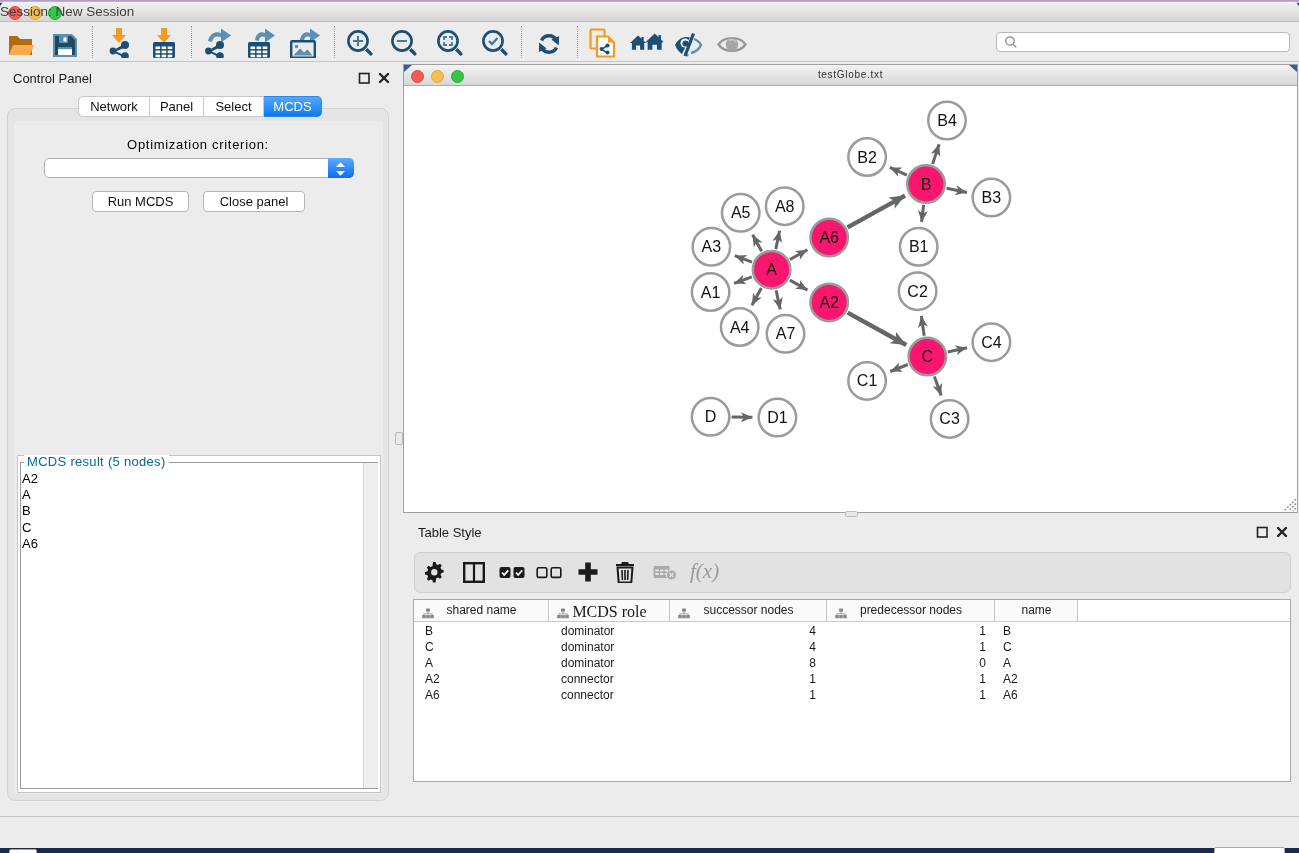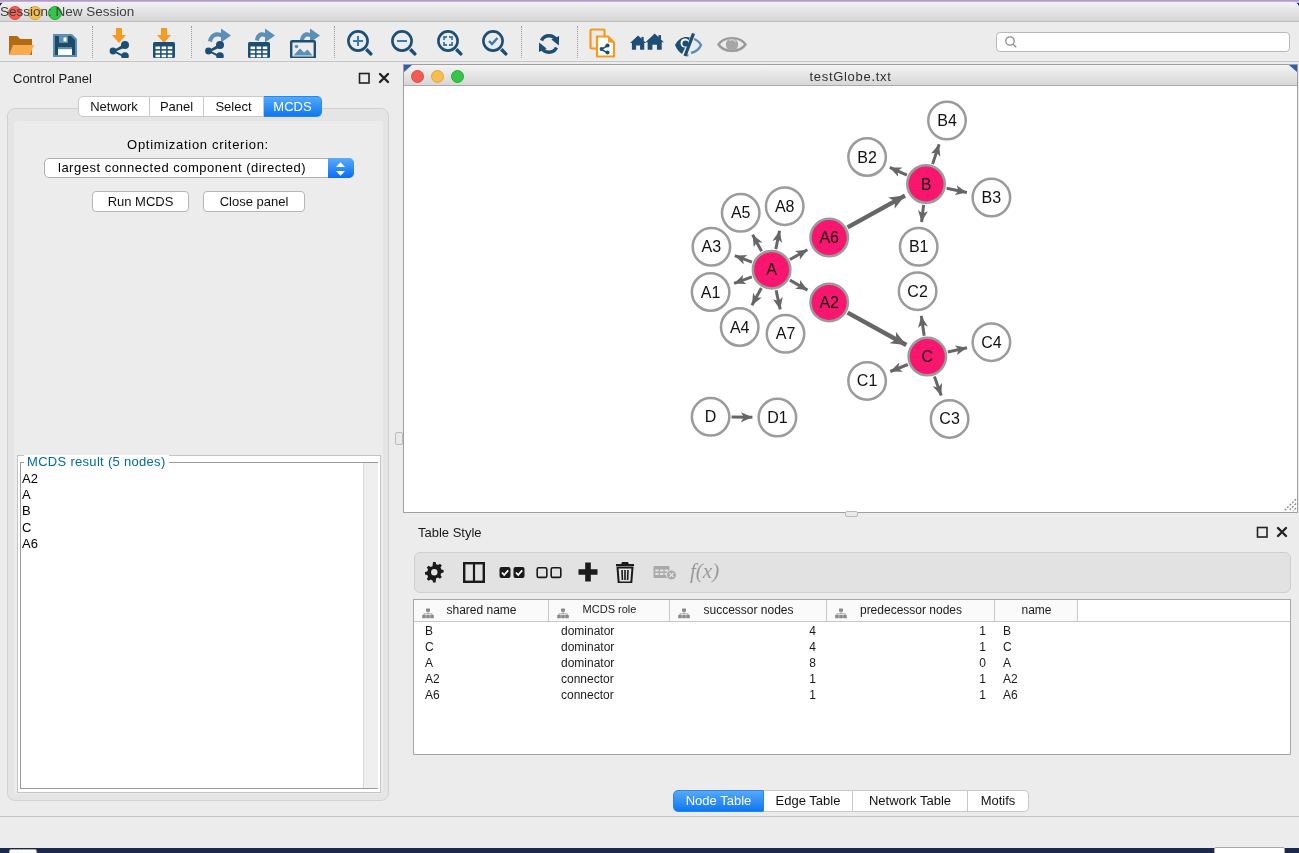--- a/index.html
+++ b/index.html
@@ -19,21 +19,21 @@
 #cp-outer{left:7px;top:108px;width:382px;height:693px;background:#e5e5e5;border:1px solid #d2d2d2;border-radius:8px;box-sizing:border-box;}
 #cp-inner{left:14px;top:121px;width:369px;height:673px;background:#ececec;border-radius:4px;}
 .tabrow{display:flex;}
 .tab{box-sizing:border-box;height:21px;background:#fff;border:1px solid #c8c8c8;border-left:none;font-size:13px;color:#111;text-align:center;line-height:19px;}
 .tab.first{border-left:1px solid #c8c8c8;border-radius:5px 0 0 5px;}
 .tab.last{border-radius:0 5px 5px 0;}
 .tab.sel{background:linear-gradient(#55a9f8,#0e77f1);color:#fff;border-color:#2a86ef;}
 .btn{position:absolute;box-sizing:border-box;background:#fff;border:1px solid #b6b6b6;border-radius:4px;font-size:13px;color:#111;text-align:center;}
 
 #tp-toolbar{left:414px;top:552px;width:877px;height:41px;background:#e2e2e2;border:1px solid #cfcfcf;border-radius:6px;box-sizing:border-box;}
-#tbl{left:413px;top:599px;width:878px;height:156px;background:#fff;border:1px solid #a8a8a8;box-sizing:border-box;}
+#tbl{left:413px;top:599px;width:878px;height:183px;background:#fff;border:1px solid #a8a8a8;box-sizing:border-box;}
 .th{position:absolute;top:0;height:21px;box-sizing:border-box;border-right:1px solid #c9c9c9;background:#fafafa;}
 .cell{position:absolute;font-size:12px;color:#1a1a1a;height:16px;line-height:16px;}
 
 #statusbar{left:0;top:816px;width:1299px;height:31px;background:#ececec;border-top:1px solid #c3c3c3;}
 .sqbtn{position:absolute;background:#fff;border:1px solid #a8a8a8;border-radius:2px;box-sizing:border-box;margin-top:25px;}
 .ti{position:absolute;}
 </style>
 </head>
 <body>
 <div id="stage">
@@ -196,21 +196,20 @@
 <div class="abs" id="cp-outer"></div>
 <div class="abs" id="cp-inner"></div>
 <div class="abs tabrow" style="left:78px;top:96px;">
 <div class="tab first" style="width:72px">Network</div>
 <div class="tab" style="width:54px">Panel</div>
 <div class="tab" style="width:60px">Select</div>
 <div class="tab sel last" style="width:58px">MCDS</div>
 </div>
 <div class="abs" style="left:0px;top:137px;width:396px;text-align:center;font-size:13px;letter-spacing:0.7px;color:#000;">Optimization criterion:</div>
 <div class="abs" style="left:44px;top:158px;width:310px;height:20px;background:#fff;border:1px solid #b0b0b0;border-radius:5px;box-sizing:border-box;">
-<div style="position:absolute;left:13px;top:0;line-height:18px;font-size:13px;letter-spacing:0.5px;color:#000;white-space:nowrap;">largest connected component (directed)</div>
 <div style="position:absolute;right:-1px;top:-1px;width:26px;height:20px;background:linear-gradient(#5aabfb,#0a6ef0);border-radius:0 5px 5px 0;"></div>
 <svg style="position:absolute;right:5px;top:1px" width="15" height="18" viewBox="0 0 15 18">
         <path d="M3,7 L7.5,2.2 12,7 Z M3,11 L7.5,15.8 12,11 Z" fill="#fff"></path>
       </svg>
 </div>
 <div class="btn" style="left:92px;top:191px;width:97px;height:21px;line-height:19px;">Run MCDS</div>
 <div class="btn" style="left:203px;top:191px;width:102px;height:21px;line-height:19px;">Close panel</div>
 <div class="abs" style="left:17px;top:455px;width:364px;height:338px;background:#fff;border:1px solid #c4c4c4;box-sizing:border-box;"></div>
 <div class="abs" style="left:20px;top:462px;width:358px;height:327px;border:1px solid #9a9a9a;box-sizing:border-box;"></div>
 <div class="abs" style="left:363px;top:463px;width:14px;height:325px;background:#efefef;border-left:1px solid #dadada;"></div>
@@ -221,21 +220,21 @@
 <div class="abs" style="left:404px;top:65px;width:893px;height:21px;background:linear-gradient(#f4f4f4,#d7d7d7);border-bottom:1px solid #ababab;box-sizing:border-box;"></div>
 <svg class="abs" style="left:404px;top:65px" width="8" height="7">
       <path d="M0,0 h8 L0,7 Z" fill="#2c5eb4"></path>
     </svg>
 <svg class="abs" style="left:1289px;top:65px" width="8" height="7">
       <path d="M0,0 h8 v7 Z" fill="#2c5eb4"></path>
     </svg>
 <div class="tl" style="left:411px;top:69.5px;width:11px;height:11px;background:#f25c54;border:0.5px solid #e14942;"></div>
 <div class="tl" style="left:431px;top:69.5px;width:11px;height:11px;background:#f6be4e;border:0.5px solid #e0a63a;"></div>
 <div class="tl" style="left:451px;top:69.5px;width:11px;height:11px;background:#35c649;border:0.5px solid #27ab36;"></div>
-<div class="abs" style="left:403px;top:69px;width:895px;text-align:center;font-size:13px;letter-spacing:0.7px;color:#303030;">testGlobe.txt</div>
+<div class="abs" style="left:403px;top:69px;width:895px;text-align:center;font-size:10px;letter-spacing:0.7px;color:#303030;">testGlobe.txt</div>
 <svg class="abs" style="left:404px;top:86px" width="892" height="426" viewBox="0 0 892 426">
 <defs>
         <marker id="ah" markerUnits="userSpaceOnUse" markerWidth="13" markerHeight="11" refX="11.5" refY="5" orient="auto">
           <path d="M0,0 L11.5,5 L0,10 L3,5 Z" fill="#666"></path>
         </marker>
         <marker id="ahb" markerUnits="userSpaceOnUse" markerWidth="17" markerHeight="14" refX="15.5" refY="6.5" orient="auto">
           <path d="M0,0 L15.5,6.5 L0,13 L4,6.5 Z" fill="#666"></path>
         </marker>
       </defs>
 <line x1="347.9" y1="190.9" x2="330.1" y2="197.4" stroke="#666" stroke-width="3.0" marker-end="url(#ah)"></line>
@@ -377,21 +376,21 @@
       <div class="th" style="left:135px;width:121px;"></div>
       <div class="abs" style="left:143px;top:5px;"><svg width="12" height="11" viewBox="0 0 12 11">
           <g fill="#8a8a8a">
             <rect x="4" y="0.5" width="4" height="3.2" rx="0.5"></rect>
             <rect x="0.2" y="7" width="3.6" height="3.2" rx="0.5"></rect>
             <rect x="4.2" y="7" width="3.6" height="3.2" rx="0.5"></rect>
             <rect x="8.2" y="7" width="3.6" height="3.2" rx="0.5"></rect>
             <path d="M5.7,3.5 h0.8 v2 h4 v1.7 h-0.8 v-0.9 H2.3 v0.9 H1.5 V5.5 h4.2 Z"></path>
           </g>
         </svg></div>
-      <div class="abs" style="left:135px;top:3px;width:121px;text-align:center;font-size:11px;color:#1a1a1a;">MCDS role</div>
+      <div class="abs" style="left:135px;top:3px;width:121px;text-align:center;font-size:16px;color:#1a1a1a;font-family:Liberation Serif, serif;">MCDS role</div>
       <div class="th" style="left:256px;width:157px;"></div>
       <div class="abs" style="left:264px;top:5px;"><svg width="12" height="11" viewBox="0 0 12 11">
           <g fill="#8a8a8a">
             <rect x="4" y="0.5" width="4" height="3.2" rx="0.5"></rect>
             <rect x="0.2" y="7" width="3.6" height="3.2" rx="0.5"></rect>
             <rect x="4.2" y="7" width="3.6" height="3.2" rx="0.5"></rect>
             <rect x="8.2" y="7" width="3.6" height="3.2" rx="0.5"></rect>
             <path d="M5.7,3.5 h0.8 v2 h4 v1.7 h-0.8 v-0.9 H2.3 v0.9 H1.5 V5.5 h4.2 Z"></path>
           </g>
         </svg></div>
@@ -429,26 +428,20 @@
       <div class="cell" style="left:147px;top:71px;">connector</div>
       <div class="cell" style="left:302px;top:71px;width:100px;text-align:right;">1</div>
       <div class="cell" style="left:472px;top:71px;width:100px;text-align:right;">1</div>
       <div class="cell" style="left:589px;top:71px;">A2</div>
       <div class="cell" style="left:11px;top:87px;">A6</div>
       <div class="cell" style="left:147px;top:87px;">connector</div>
       <div class="cell" style="left:302px;top:87px;width:100px;text-align:right;">1</div>
       <div class="cell" style="left:472px;top:87px;width:100px;text-align:right;">1</div>
       <div class="cell" style="left:589px;top:87px;">A6</div>
     </div>
-<div class="abs tabrow" style="left:673px;top:790px;">
-<div class="tab sel first" style="width:91px;height:22px;line-height:20px;">Node Table</div>
-<div class="tab" style="width:89px;height:22px;line-height:20px;">Edge Table</div>
-<div class="tab" style="width:115px;height:22px;line-height:20px;">Network Table</div>
-<div class="tab last" style="width:61px;height:22px;line-height:20px;">Motifs</div>
-</div>
 
 <div class="abs" id="statusbar"></div>
 <div class="sqbtn" style="left:9px;top:824px;width:28px;height:20px;">
       <svg width="26" height="18" viewBox="0 0 26 18" style="position:absolute;left:0;top:0">
         <g fill="#1a1a1a">
           <circle cx="7.5" cy="4.5" r="1.7"></circle>
           <circle cx="7.5" cy="9" r="1.7"></circle>
           <circle cx="7.5" cy="13.5" r="1.7"></circle>
           <rect x="7" y="4" width="1" height="10"></rect>
           <rect x="10.5" y="3.2" height="2.6" width="9"></rect>

